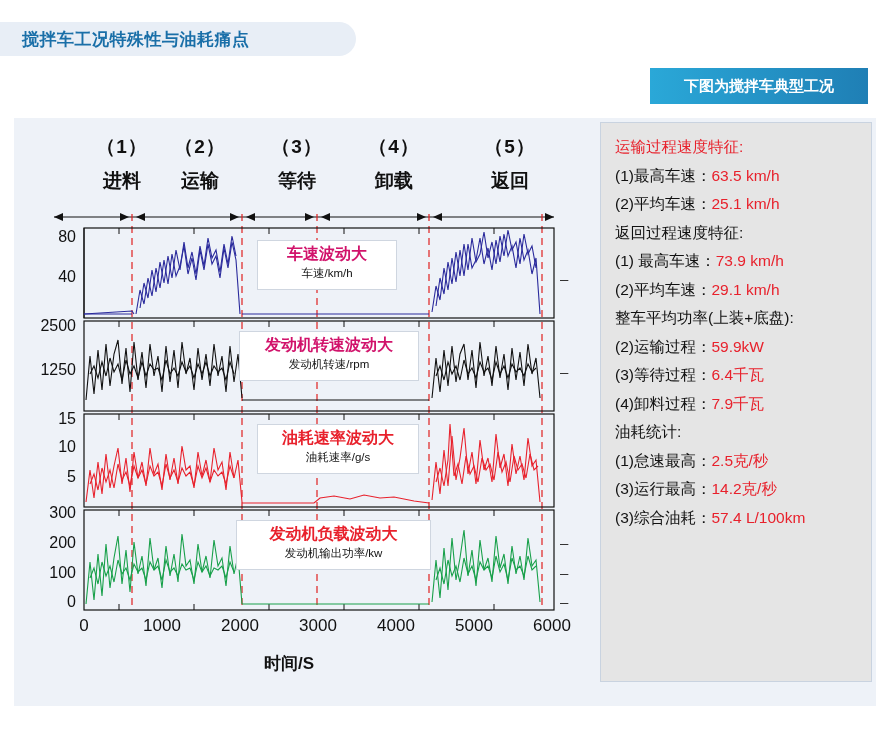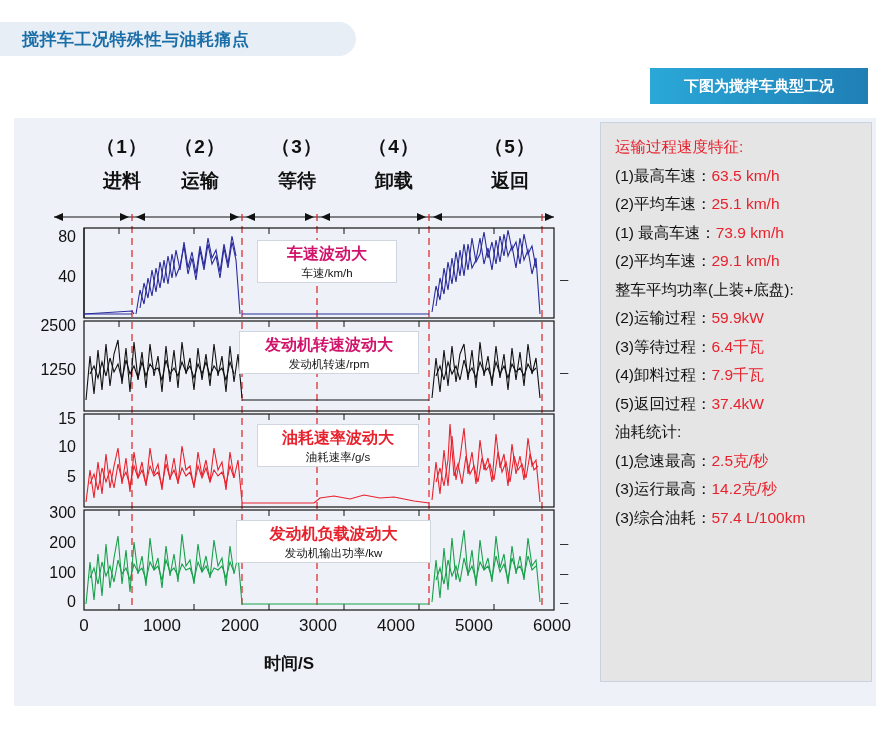--- a/index.html
+++ b/index.html
@@ -97,21 +97,21 @@
     top: 0;
     width: 580px;
     height: 570px;
   }
   
   .plot-label {
     position: absolute;
     background: #ffffff;
     border: 1px solid #cfd6e0;
     text-align: center;
-    padding: 3px 10px 2px 10px;
+    padding: 3px 10px 9px 10px;
     box-sizing: border-box;
   }
   .plot-label .big {
     font-size: 16px;
     font-weight: bold;
     display: block;
     line-height: 20px;
   }
   .plot-label .small {
     font-size: 11.5px;
@@ -367,24 +367,24 @@
     </g>
   </svg>
 
   <div class="axis-title">时间/S</div>
 </div>
 
 <div class="stats">
   <div class="line"><span class="hdr">运输过程速度特征:</span><span class="val"></span></div>
   <div class="line"><span>(1)最高车速：</span><span class="val">63.5 km/h</span></div>
   <div class="line"><span>(2)平均车速：</span><span class="val">25.1 km/h</span></div>
+  <div class="line"><span>返回过程速度特征:</span><span class="val"></span></div>
   <div class="line"><span>(1) 最高车速：</span><span class="val">73.9 km/h</span></div>
   <div class="line"><span>(2)平均车速：</span><span class="val">29.1 km/h</span></div>
   <div class="line"><span>整车平均功率(上装+底盘):</span><span class="val"></span></div>
   <div class="line"><span>(2)运输过程：</span><span class="val">59.9kW</span></div>
   <div class="line"><span>(3)等待过程：</span><span class="val">6.4千瓦</span></div>
   <div class="line"><span>(4)卸料过程：</span><span class="val">7.9千瓦</span></div>
-  <div class="line"><span>(5)返回过程：</span><span class="val">37.4kW</span></div>
   <div class="line"><span>油耗统计:</span><span class="val"></span></div>
   <div class="line"><span>(1)怠速最高：</span><span class="val">2.5克/秒</span></div>
   <div class="line"><span>(3)运行最高：</span><span class="val">14.2克/秒</span></div>
   <div class="line"><span>(3)综合油耗：</span><span class="val">57.4 L/100km</span></div>
 </div>
 
 </body></html>

